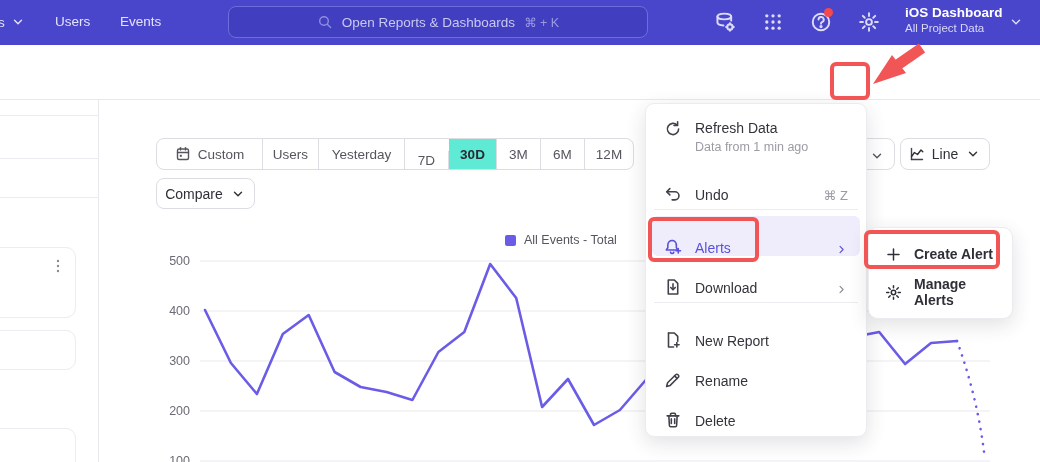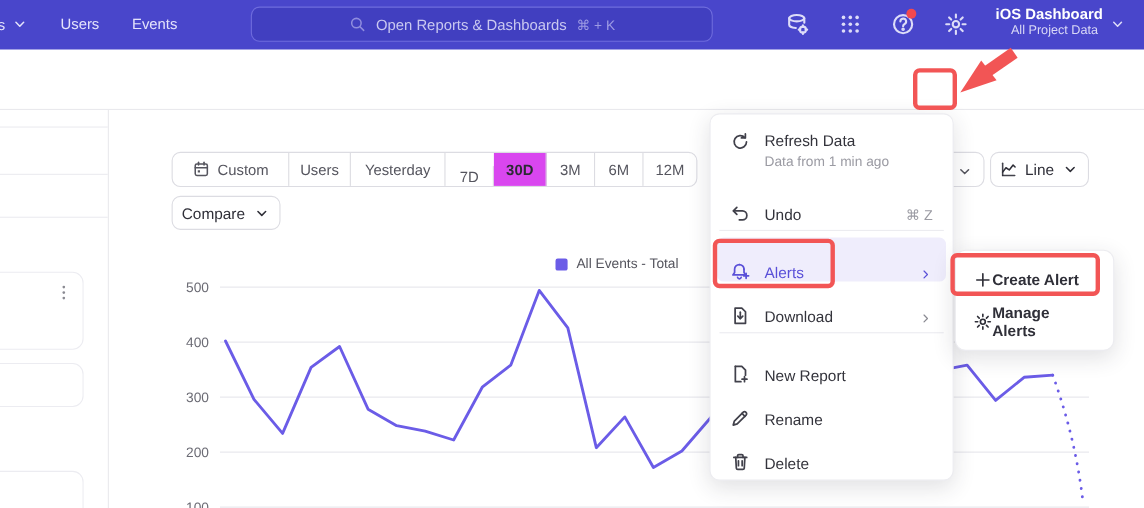--- a/index.html
+++ b/index.html
@@ -14,21 +14,21 @@
   .nav-item { color:#e4e3fb; font-size:13.5px; display:flex; align-items:center; gap:5px; cursor:pointer; }
   .nav-first { position:absolute; left:-2px; top:14px; }
   .nav-users { position:absolute; left:55px; top:14px; }
   .nav-events { position:absolute; left:120px; top:14px; }
   .searchbar { position:absolute; left:228px; top:6px; width:420px; height:32px; background:#413fc0; border:1px solid #6f6cdd; border-radius:8px; display:flex; align-items:center; justify-content:center; gap:9px; color:#c9c8f0; font-size:13.5px; cursor:pointer; }
   .searchbar .short { color:#9d9be4; font-size:12.5px; }
   .navicon { position:absolute; top:11px; width:22px; height:22px; color:#dddcf8; cursor:pointer; }
   .help-dot { position:absolute; left:824px; top:8px; width:9px; height:9px; border-radius:50%; background:#f2484e; z-index:7; }
   .project { position:absolute; left:905px; top:5px; color:#fff; cursor:pointer; }
   .project .t1 { font-size:13.5px; font-weight:bold; }
-  .project .t2 { font-size:11.5px; color:#d9d8f6; margin-top:2px;margin-left:14px; }
+  .project .t2 { font-size:11.5px; color:#d9d8f6; margin-top:2px; }
   .project-chev { position:absolute; left:1008px; top:14px; color:#dddcf8; }
 
   
   .header { left:0; top:45px; width:1040px; height:55px; background:#fff; border-bottom:1px solid #e9e9ed; z-index:5; }
   .report-tile { left:16px; top:67px; width:26px; height:26px; border-radius:6px; background:#eeebfc; color:#6b5ce7; display:flex; align-items:center; justify-content:center; }
   .page-title { left:52px; top:72px; font-size:15px; font-weight:bold; color:#2b2b33; }
   .breadcrumb { left:170px; top:73px; font-size:14px; color:#9b9ba3; }
   .avatar { left:653px; top:66px; width:28px; height:28px; border-radius:50%; background:#f0545c; color:#fff; font-size:11px; font-weight:bold; display:flex; align-items:center; justify-content:center; cursor:pointer; }
   .link-btn { left:700px; top:69px; width:22px; height:22px; color:#3a3a43; cursor:pointer; }
   .dup-btn { left:745px; top:72px; font-size:14px; color:#33333b; cursor:pointer; }
@@ -40,21 +40,21 @@
   
   .sidebar { left:0; top:100px; width:99px; height:362px; background:#fff; border-right:1px solid #e9e9ed; z-index:2; }
   .side-divider { position:absolute; left:0; width:98px; height:1px; background:#ececf0; }
   .side-card { position:absolute; left:-24px; width:100px; background:#fff; border:1px solid #ececf1; border-radius:10px; cursor:pointer; }
   .kebab { position:absolute; left:50px; top:158px; color:#8a8a92; cursor:pointer; }
 
   
   .seg-control { left:156px; top:138px; height:32px; display:flex; border:1px solid #dcdce2; border-radius:8px; background:#fff; overflow:hidden; z-index:2; }
   .seg { display:flex; align-items:center; justify-content:center; gap:7px; font-size:13.5px; color:#55555e; border-right:1px solid #dcdce2; cursor:pointer; }
   .seg:last-child { border-right:none; }
-  .seg.sel { background:#d946ef; color:#2b2b33; font-weight:bold; }
+  .seg.sel { background:#5eead4; color:#2b2b33; font-weight:bold; }
   .compare-btn { left:156px; top:178px; width:99px; height:31px; border:1px solid #dcdce2; border-radius:8px; background:#fff; display:flex; align-items:center; justify-content:center; gap:7px; font-size:14px; color:#2f2f38; z-index:2; cursor:pointer; }
   .hidden-dd { left:800px; top:138px; width:95px; height:32px; border:1px solid #dcdce2; border-radius:8px; background:#fff; z-index:2; cursor:pointer; }
   .hidden-dd .chev { position:absolute; right:9px; top:9px; color:#55555e; }
   .line-btn { left:900px; top:138px; width:90px; height:32px; border:1px solid #dcdce2; border-radius:8px; background:#fff; display:flex; align-items:center; justify-content:center; gap:7px; font-size:14px; color:#2f2f38; z-index:2; cursor:pointer; }
 
   
   .chart-svg { left:0; top:0; width:1040px; height:462px; z-index:1; }
   .legend { left:505px; top:233px; display:flex; align-items:center; gap:8px; z-index:1; cursor:pointer; }
   .legend .swatch { width:11px; height:11px; border-radius:2px; background:#6b5ce7; }
   .legend .lbl { font-size:12.5px; color:#55555e; }
@@ -67,21 +67,21 @@
   .mi .shortcut { color:#9b9ba3; font-size:13px; }
   .mi .chev { color:#8a8a92; }
   .mi.refresh { height:52px; align-items:flex-start; padding-top:9px; }
   .mi .two-line .sub { font-size:12.5px; color:#9b9ba3; margin-top:4px; }
   .mi.accent { background:#efedfc; color:#5a50d8; }
   .mi.accent .ic, .mi.accent .chev { color:#5a50d8; }
   .menu-divider { height:1px; background:#ececf0; margin:6px 2px; }
 
   
   .submenu-card { left:868px; top:227px; width:145px; background:#fff; border:1px solid #ececf0; border-radius:10px; box-shadow:0 6px 20px rgba(40,40,60,.14); z-index:11; padding:7px 6px; }
-  .smi { display:flex; align-items:center; padding:0 10px; height:38px; border-radius:6px; font-size:14px; font-weight:bold; color:#2f2f38; cursor:pointer; }
+  .smi { display:flex; align-items:center; gap:12px; padding:0 10px; height:38px; border-radius:6px; font-size:14px; font-weight:bold; color:#2f2f38; cursor:pointer; }
   .smi .ic { width:17px; height:17px; color:#2f2f38; }
 
   
   .anno-box { border:4px solid #f25555; border-radius:6px; z-index:30; pointer-events:none; }
   .anno-arrow { z-index:31; pointer-events:none; }
 </style>
 </head>
 <body>
 
 <div class="abs topnav">

